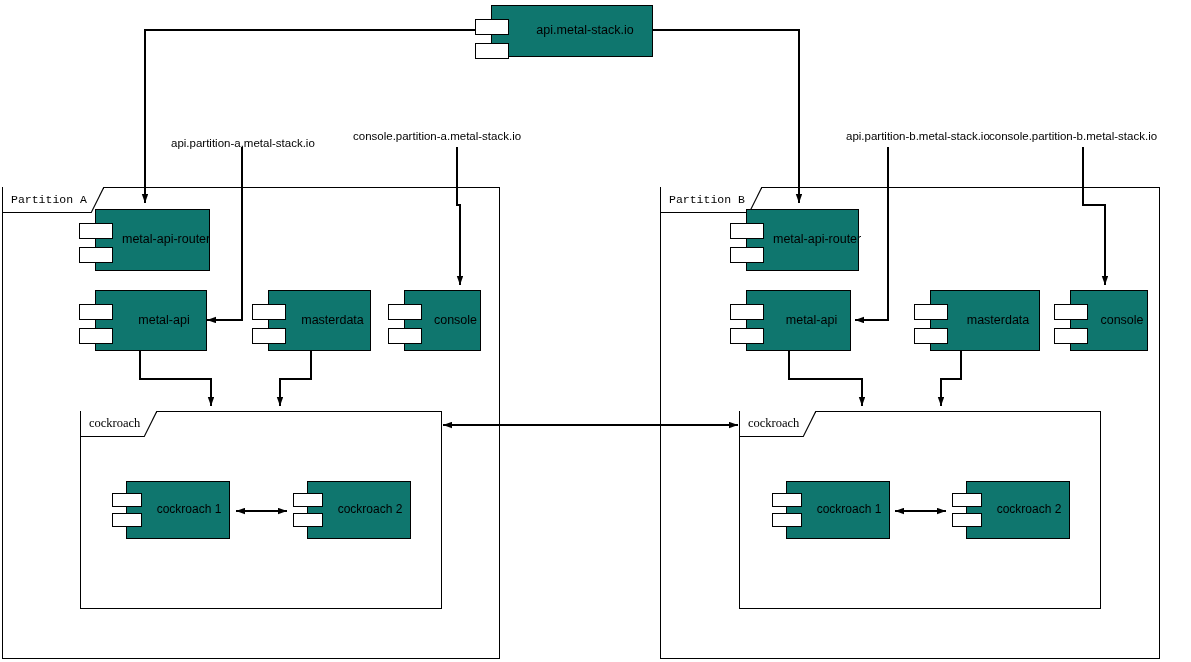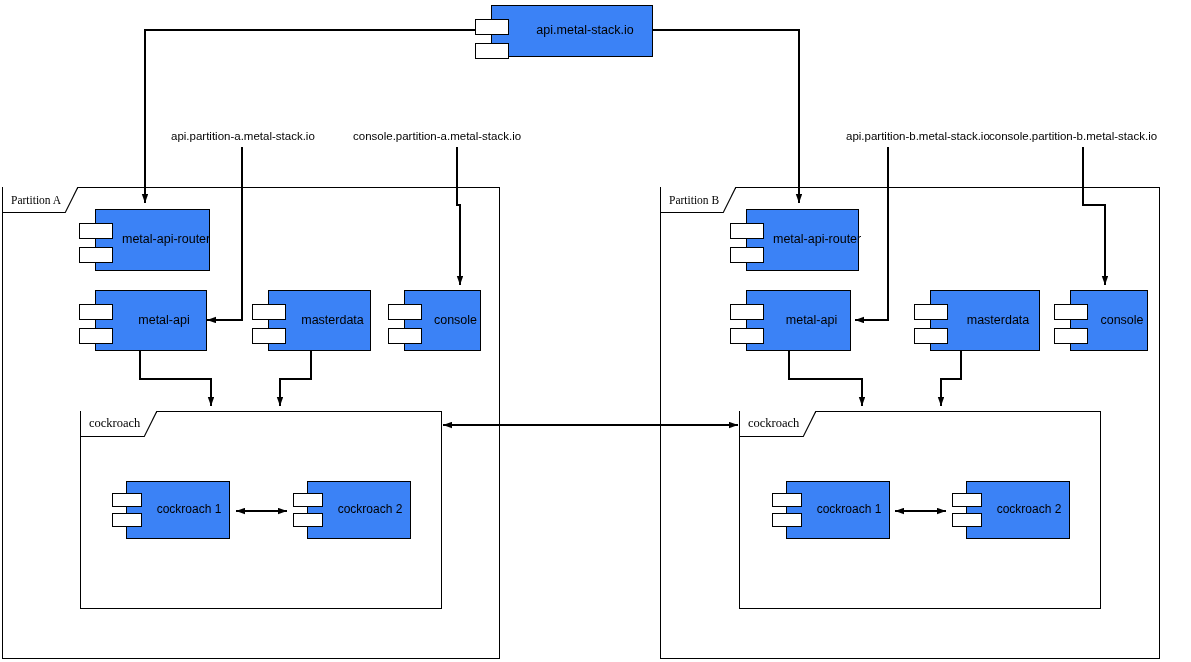--- a/index.html
+++ b/index.html
@@ -20,21 +20,21 @@
     left: 0;
     top: 0;
     width: 1191px;
     height: 662px;
   }
   
   .component {
     position: absolute;
     box-sizing: border-box;
     border: 1px solid #000000;
-    background: #3b82f6;
+    background: #0f766e;
     z-index: 5;
   }
   .component .comp-label {
     position: absolute;
     left: 0; right: 0; top: 50%;
     transform: translateY(-50%);
     text-align: center;
     padding-left: 26px;
     font-size: 12.5px;
     color: #000000;
@@ -73,21 +73,21 @@
     border-left: 1px solid #000000;
     border-bottom: 1px solid #000000;
     height: 26px;
     padding: 0 4px 0 8px;
     display: flex;
     align-items: center;
     font-size: 11px;
     color: #000000;
     white-space: nowrap;
   }
-  .frame-label.serif { font-family: Liberation Serif, serif; font-size: 11.5px; }
+  .frame-label.serif { font-family: Liberation Mono, monospace; font-size: 11.5px; }
   .frame-label.sans  { font-family: Liberation Serif, serif; font-size: 12.5px; }
   .frame-label .fold {
     position: absolute;
     right: -13px;
     top: 0;
     width: 13px;
     height: 26px;
     overflow: hidden;
   }
   .frame-label .fold svg { display: block; }
@@ -146,21 +146,21 @@
       <path d="M895,511 L946,511" marker-start="url(#arrow-start)" marker-end="url(#arrow)"></path>
     </g>
   </svg>
 
   <div class="component" style="left:491px; top:5px; width:162px; height:52px;">
     <span class="tab tab-top"></span>
     <span class="tab tab-bot"></span>
     <span class="comp-label">api.metal-stack.io</span>
   </div>
 
-  <div class="caption" style="left:171px; top:130px;">api.partition-a.metal-stack.io</div>
+  <div class="caption" style="left:171px; top:137px;">api.partition-a.metal-stack.io</div>
   <div class="caption" style="left:353px; top:130px;text-align:center;">console.partition-a.metal-stack.io</div>
   <div class="caption" style="left:846px; top:130px;">api.partition-b.metal-stack.io</div>
   <div class="caption" style="left:989px; top:130px;">console.partition-b.metal-stack.io</div>
 
   <div class="frame" style="left:2px; top:187px; width:498px; height:472px;"></div>
   <div class="frame-label serif" style="left:2px; top:187px;">
     <span>Partition A</span>
     <span class="fold">
       <svg width="13" height="26" viewBox="0 0 13 26" xmlns="http://www.w3.org/2000/svg">
         <path d="M0,26 L13,0 L13,-1 L0,-1 z" fill="#ffffff"></path>

